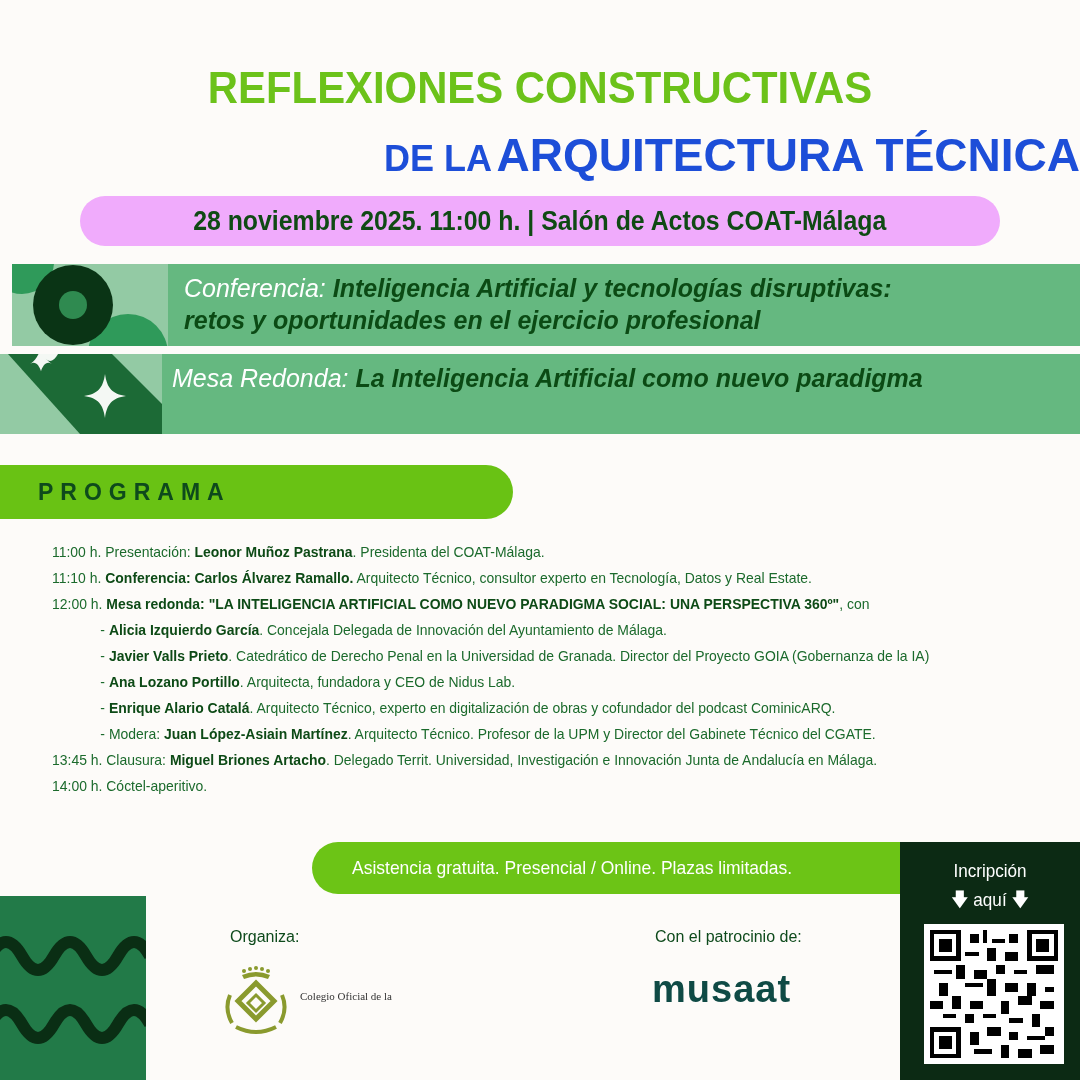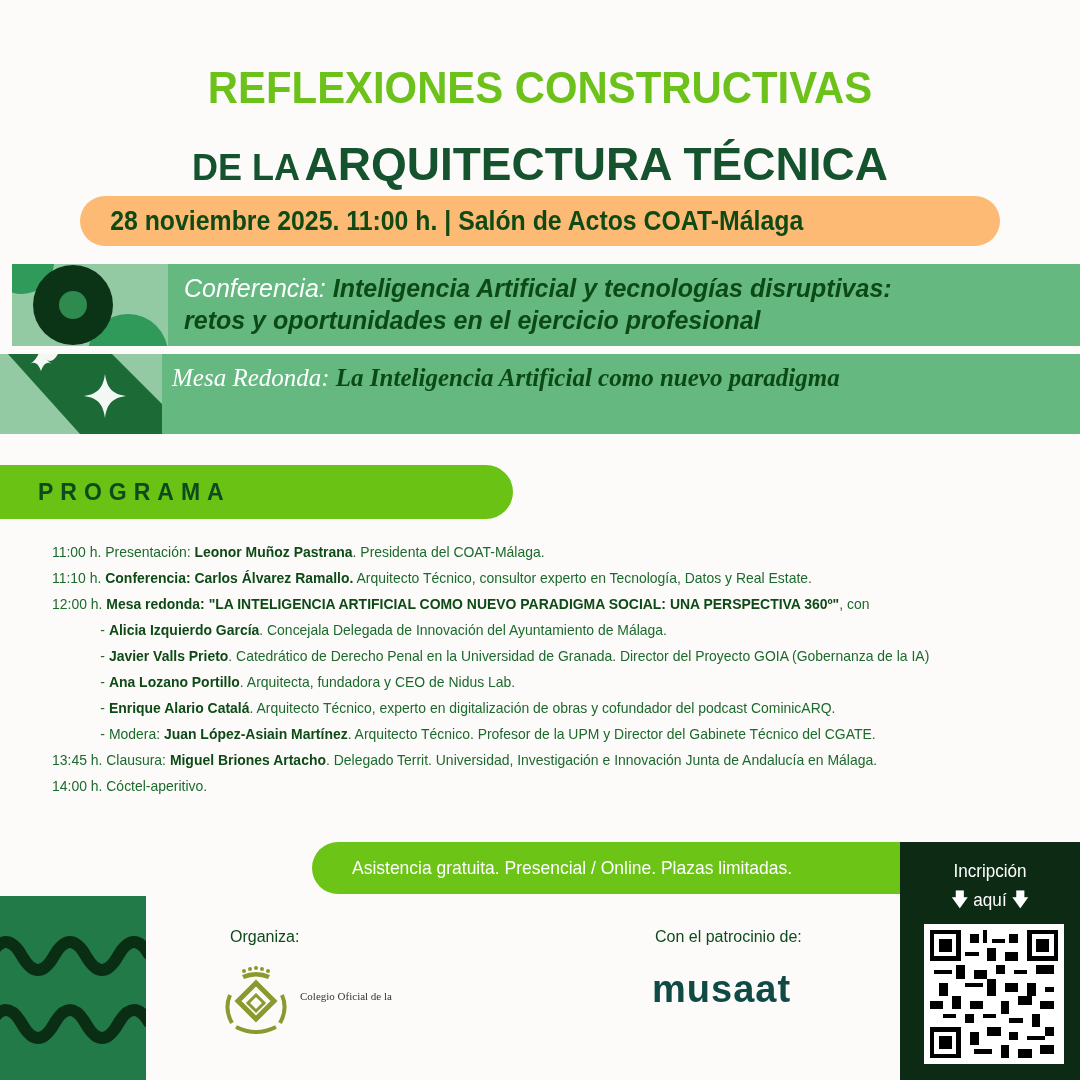--- a/index.html
+++ b/index.html
@@ -12,41 +12,41 @@
   }
   .abs { position: absolute; }
 
   
   .title1 {
     left: 0; width: 1080px; top: 62px; text-align: center;
     font-weight: 700; font-size: 45px; color: #6cc21a; letter-spacing: 0px;
     transform: scaleX(0.93);
   }
   .title2 {
-    left: 0; width: 1080px; top: 128px; text-align: center;
-    font-weight: 700; color: #14532d; white-space: nowrap; margin-top: 9px;
+    left: 0; width: 1080px; top: 128px; text-align: right;
+    font-weight: 700; color: #1d4ed8; white-space: nowrap;
   }
   .title2 .small { font-size: 36px; }
   .title2 .big { font-size: 46px; }
   .date-pill {
     left: 80px; top: 196px; width: 920px; height: 50px;
-    background: #fdba74; border-radius: 25px;
-    display: flex; align-items: center; 
+    background: #f0abfc; border-radius: 25px;
+    display: flex; align-items: center; justify-content: center;
   }
   .date-pill span {
     font-weight: 700; font-size: 27px; color: #0f4a14;
     transform: scaleX(0.92); white-space: nowrap;
   }
 
   
   .banner {
     left: 0; width: 1080px; background: #65b880;
   }
   .banner1 { top: 264px; height: 82px; margin-left: 12px; }
-  .banner2 { top: 354px; height: 80px; font-family: Liberation Serif, serif; }
+  .banner2 { top: 354px; height: 80px; }
   .deco {
     position: absolute; left: 0; top: 0; width: 156px; height: 100%;
     background: #93caa4; overflow: hidden;
   }
   .banner2 .deco { width: 162px; }
   .banner-text {
     position: absolute; left: 172px; top: 8px; right: 20px;
     font-style: italic; font-weight: 700; font-size: 25px; line-height: 32px;
     color: #0b4a14;
   }

